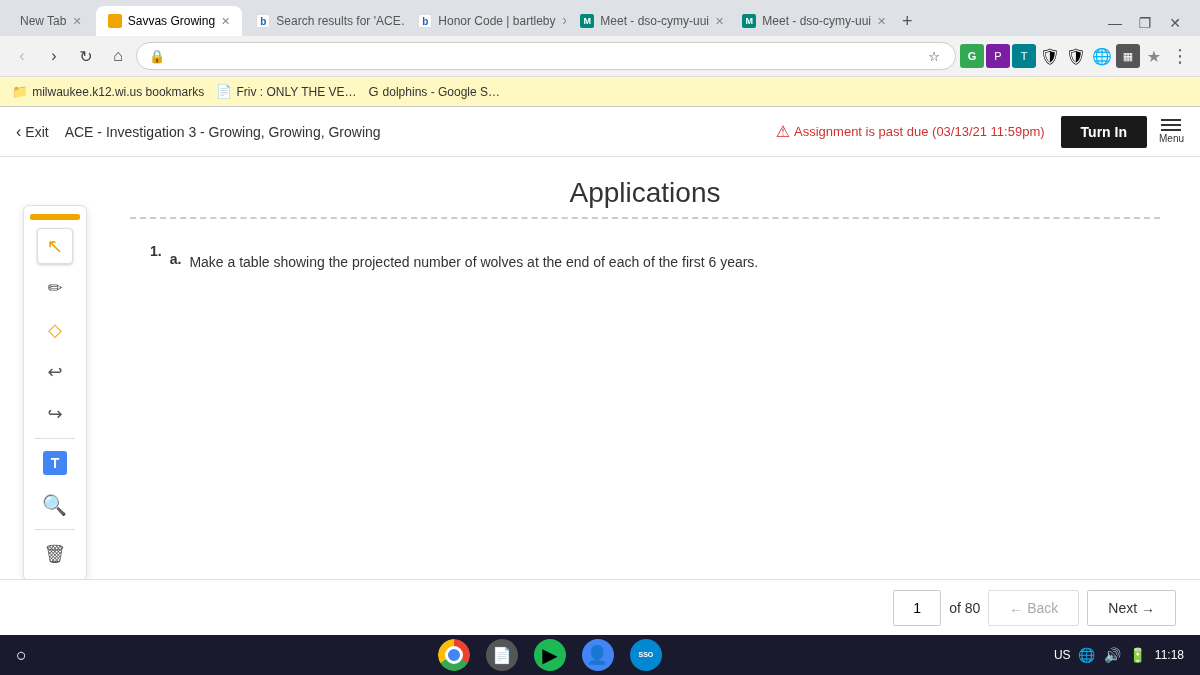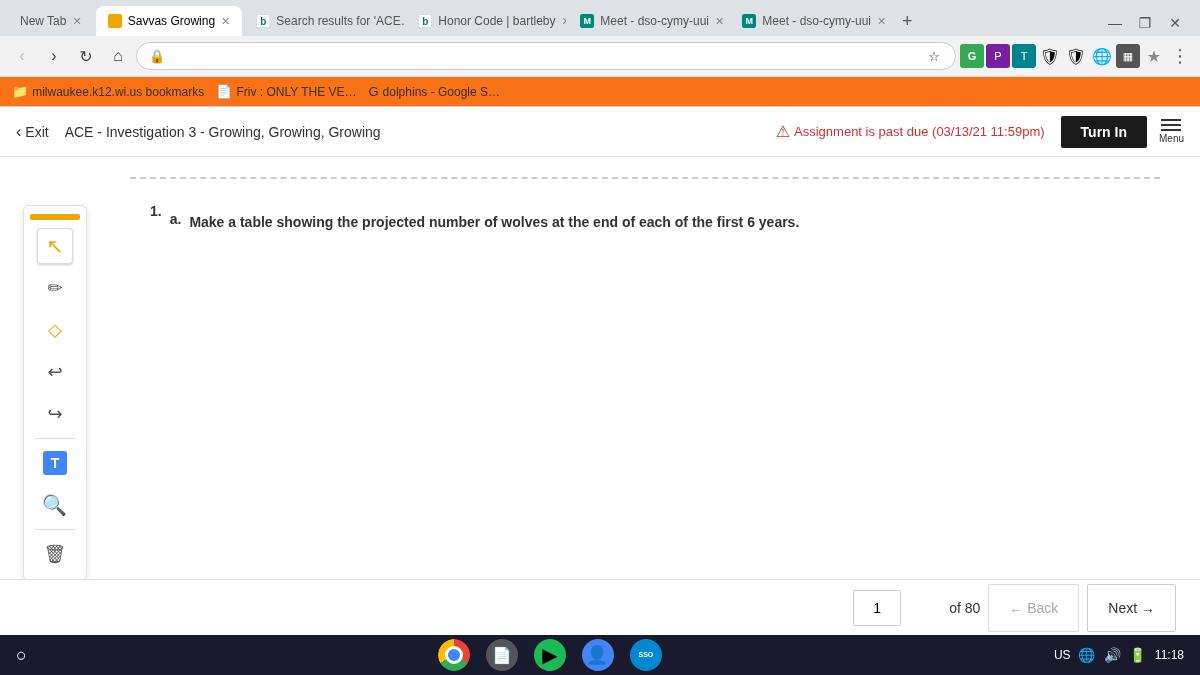--- a/index.html
+++ b/index.html
@@ -1,19 +1,19 @@
 <!DOCTYPE html>
 <html><head>
   <meta charset="utf-8">
   <style>
     * { margin: 0; padding: 0; box-sizing: border-box; }
     body { width: 1200px; height: 675px; overflow: hidden; font-family: Arial, sans-serif; background: #fff; display: flex; flex-direction: column; }
 
     
-    .browser-chrome { background: #f97316; border-bottom: 1px solid #ccc; flex-shrink: 0; }
+    .browser-chrome { background: #fef9c3; border-bottom: 1px solid #ccc; flex-shrink: 0; }
 
     
     .tab-bar { display: flex; align-items: flex-end; height: 36px; background: #dee1e6; padding: 0 8px; gap: 2px; }
     .tab { display: flex; align-items: center; height: 30px; padding: 0 12px; border-radius: 8px 8px 0 0; font-size: 12px; background: #dee1e6; color: #555; max-width: 160px; white-space: nowrap; overflow: hidden; text-overflow: ellipsis; cursor: pointer; position: relative; gap: 6px; }
     .tab.active { background: #fff; color: #000; }
     .tab-close { font-size: 11px; color: #888; cursor: pointer; flex-shrink: 0; }
     .tab-favicon { width: 14px; height: 14px; flex-shrink: 0; display: flex; align-items: center; justify-content: center; }
     .tab-add { width: 30px; height: 30px; display: flex; align-items: center; justify-content: center; cursor: pointer; font-size: 18px; color: #555; }
     .tab-spacer { flex: 1; }
     .tab-window-controls { display: flex; align-items: center; gap: 4px; padding-right: 4px; }
@@ -55,27 +55,27 @@
     
     .content-area { flex: 1; padding: 20px 40px 20px 20px; overflow-y: auto; }
     .content-title { font-size: 28px; font-weight: normal; color: #333; text-align: center; margin-bottom: 8px; }
     .content-divider { border: none; border-top: 2px dashed #ccc; margin-bottom: 24px; }
 
     .question-block { padding: 0 20px; }
     .question-number { font-size: 14px; font-weight: bold; color: #333; }
     .question-text { font-size: 14px; font-weight: bold; color: #333; line-height: 1.6; margin-bottom: 12px; }
     .sub-question { display: flex; gap: 8px; margin-top: 8px; }
     .sub-label { font-size: 14px; font-weight: bold; color: #333; flex-shrink: 0; }
-    .sub-text { font-size: 14px; color: #333; line-height: 1.6; font-weight: bold; }
+    .sub-text { font-size: 14px; color: #333; line-height: 1.6; }
 
     
     .footer { height: 56px; background: #fff; border-top: 1px solid #e0e0e0; display: flex; align-items: center; justify-content: flex-end; padding: 0 24px; gap: 8px; flex-shrink: 0; }
     .page-input { width: 48px; height: 36px; border: 1px solid #ccc; text-align: center; font-size: 14px; border-radius: 2px; }
-    .page-of { font-size: 14px; color: #333; margin-left: 40px; }
-    .footer-btn { height: 48px; padding: 0 20px; border: 1px solid #ccc; background: #fff; font-size: 14px; cursor: pointer; border-radius: 2px; color: #333; display: flex; align-items: center; gap: 4px; }
+    .page-of { font-size: 14px; color: #333; }
+    .footer-btn { height: 36px; padding: 0 20px; border: 1px solid #ccc; background: #fff; font-size: 14px; cursor: pointer; border-radius: 2px; color: #333; display: flex; align-items: center; gap: 4px; }
     .footer-btn.next { font-weight: normal; }
     .back-btn-disabled { color: #aaa; border-color: #ddd; }
 
     
     .os-taskbar { height: 40px; background: #1a1a2e; display: flex; align-items: center; padding: 0 16px; flex-shrink: 0; }
     .taskbar-left { width: 30px; }
     .taskbar-center { flex: 1; display: flex; align-items: center; justify-content: center; gap: 16px; }
     .taskbar-app { width: 32px; height: 32px; border-radius: 50%; cursor: pointer; display: flex; align-items: center; justify-content: center; overflow: hidden; }
     .taskbar-right { display: flex; align-items: center; gap: 8px; font-size: 12px; color: #fff; }
 
@@ -228,20 +228,21 @@
         <span style="color:#4285f4; font-size:20px;">🔍</span>
       </button>
       <div style="width:40px; height:1px; background:#ddd;"></div>
       <button class="tool-delete" title="Delete">
         <span style="color:#555; font-size:18px;">🗑</span>
       </button>
     </div>
   </div>
 
   <div class="content-area">
+    <h1 class="content-title">Applications</h1>
     <hr class="content-divider">
 
     <div class="question-block">
       <div style="display:flex; gap:8px;">
         <span class="question-number">1.</span>
         <div>
           <div class="sub-question">
             <span class="sub-label">a.</span>
             <span class="sub-text">Make a table showing the projected number of wolves at the end of each of the first 6 years.</span>
           </div>

